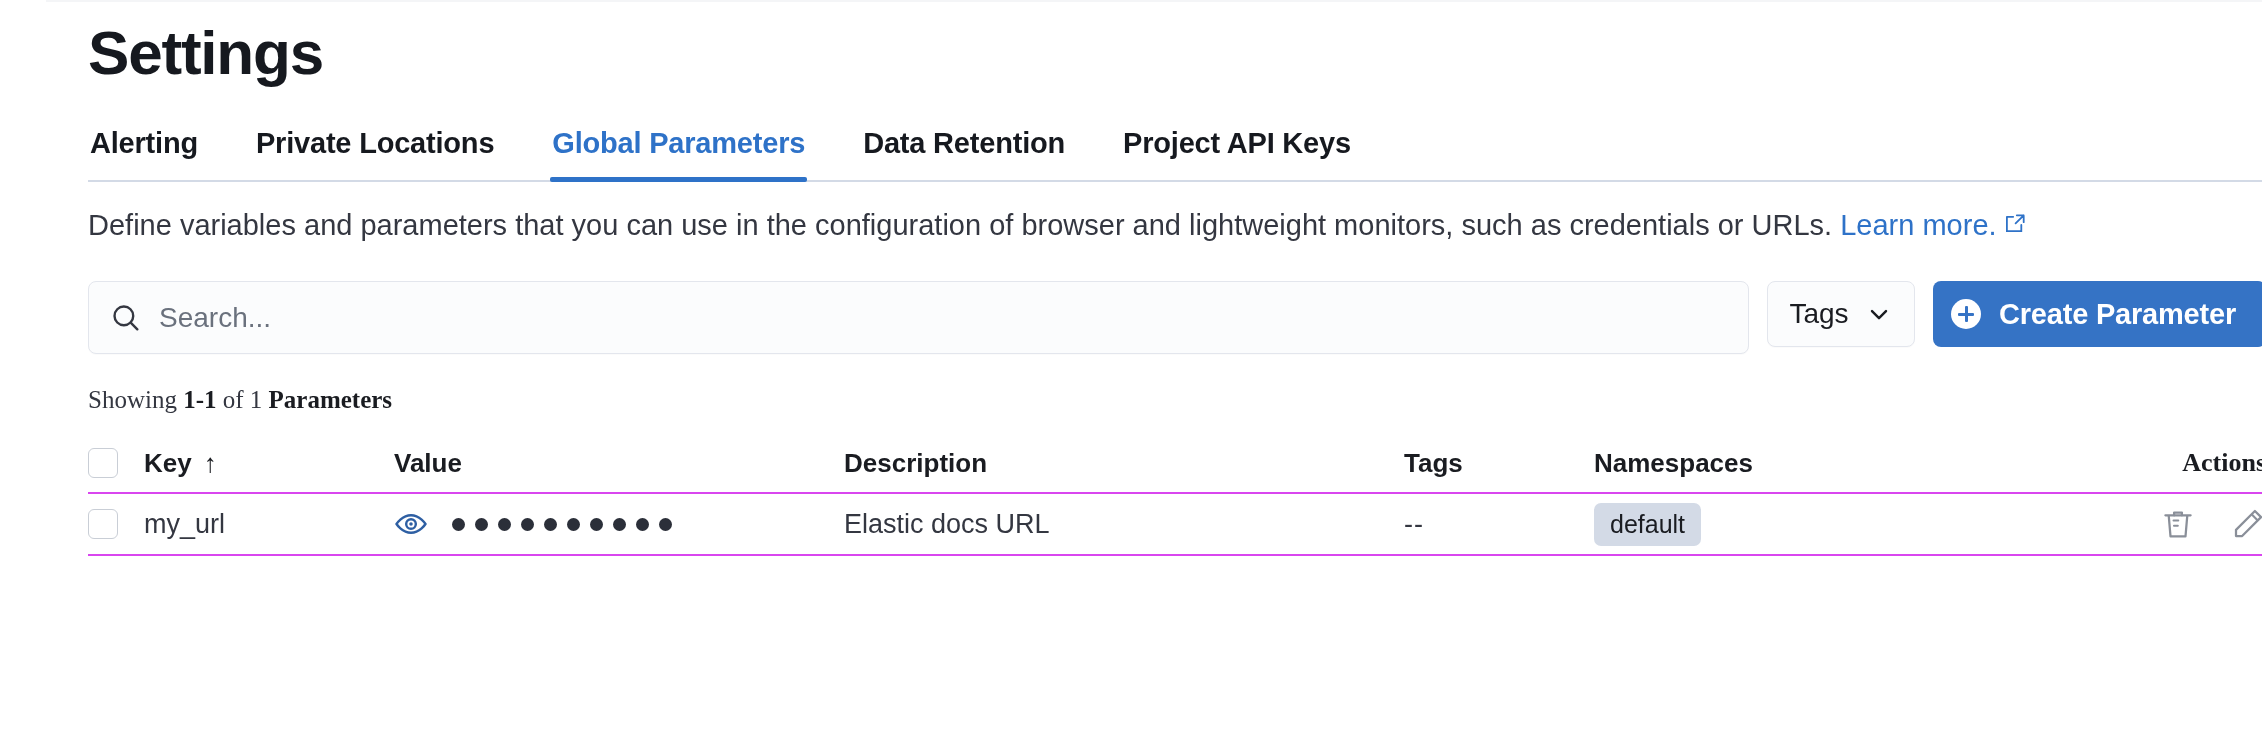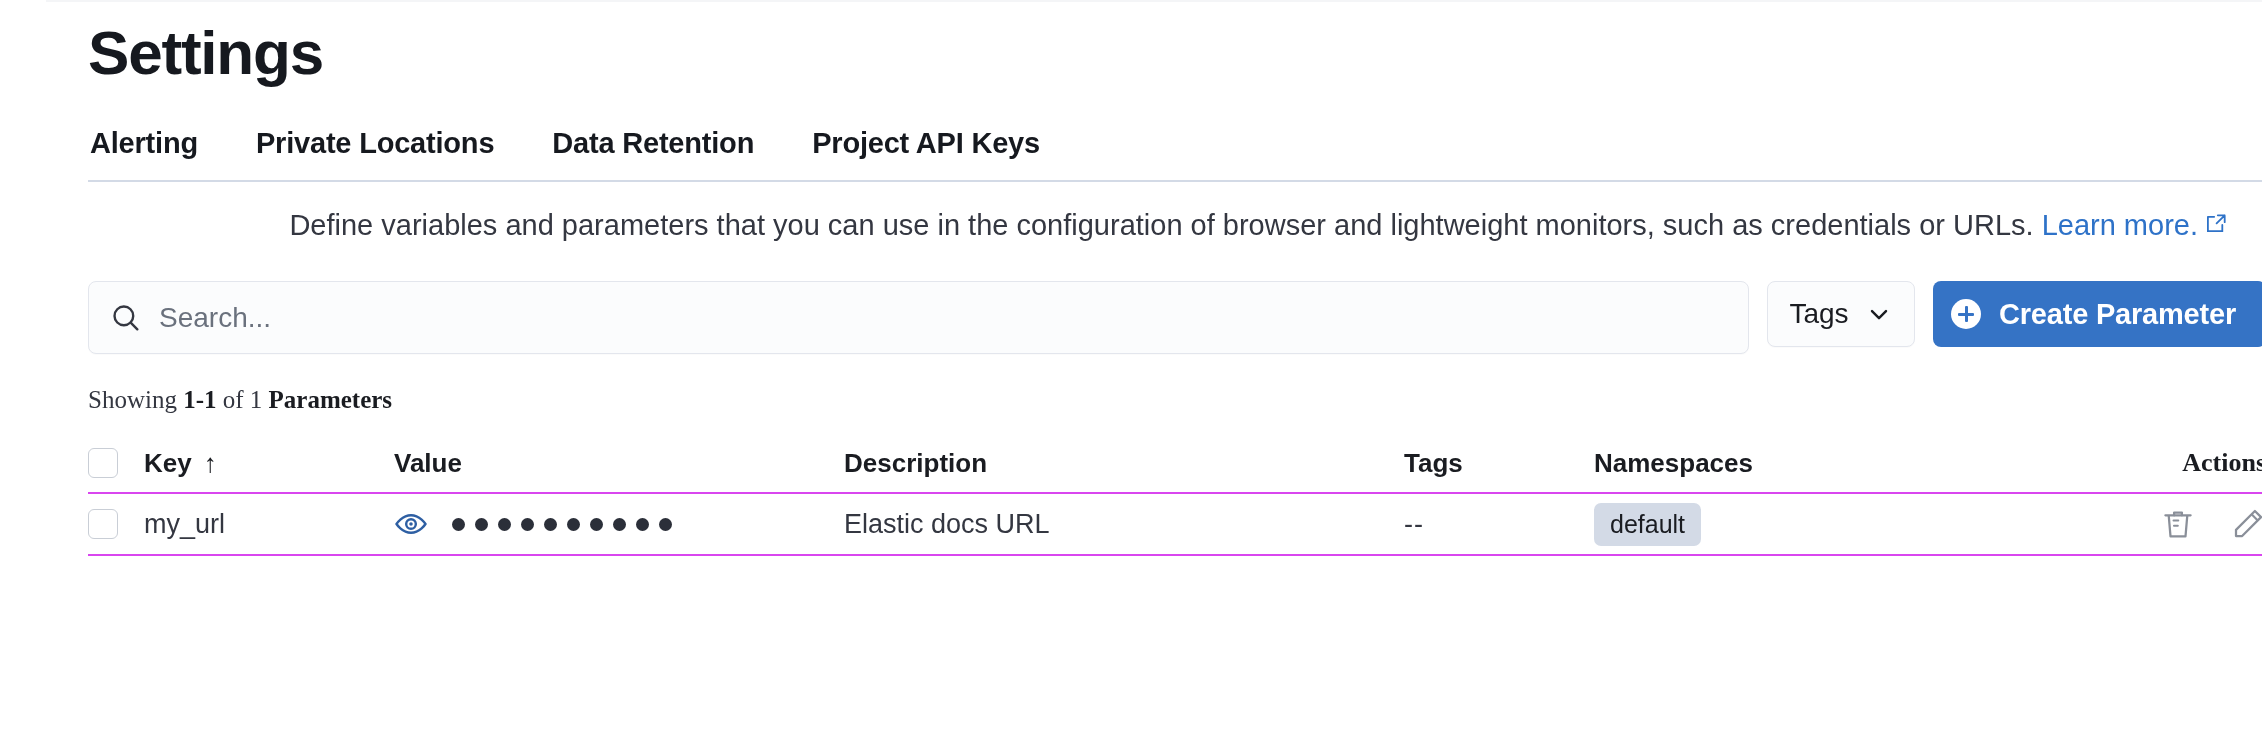--- a/index.html
+++ b/index.html
@@ -67,21 +67,20 @@
     border-radius: 2px;
   }
 
   
   .description {
     margin: 26px 0 0 20px;
     font-size: 29px;
     line-height: 1.18;
     color: #343741;
     max-width: 2140px;
-    text-align: right;
   }
   .description .link {
     color: #2e72c8;
     text-decoration: none;
     cursor: pointer;
   }
   .ext-icon {
     display: inline-block;
     vertical-align: -1px;
     margin-left: 6px;
@@ -254,20 +253,21 @@
 </head>
 <body>
 
 <div class="page">
 
   <h1 class="page-title">Settings</h1>
 
   <div class="tabs">
     <div class="tab">Alerting</div>
     <div class="tab">Private Locations</div>
+    <div class="tab active">Global Parameters</div>
     <div class="tab">Data Retention</div>
     <div class="tab">Project API Keys</div>
   </div>
 
   <p class="description">
     <span>Define variables and parameters that you can use in the configuration of browser and lightweight monitors, such as credentials or URLs. </span><a class="link">Learn more.</a><span class="ext-icon"><svg width="24" height="24" viewBox="0 0 16 16" fill="none">
           <path d="M2.6 3.2h4.2M2.6 3.2v9.6h9.6V8.6" stroke="#2e72c8" stroke-width="1.2" fill="none" stroke-linecap="round"></path>
           <path d="M9.2 2.2h4.6v4.6M13.8 2.2 8.4 7.6" stroke="#2e72c8" stroke-width="1.2" fill="none" stroke-linecap="round" stroke-linejoin="round"></path>
         </svg></span>
   </p>

